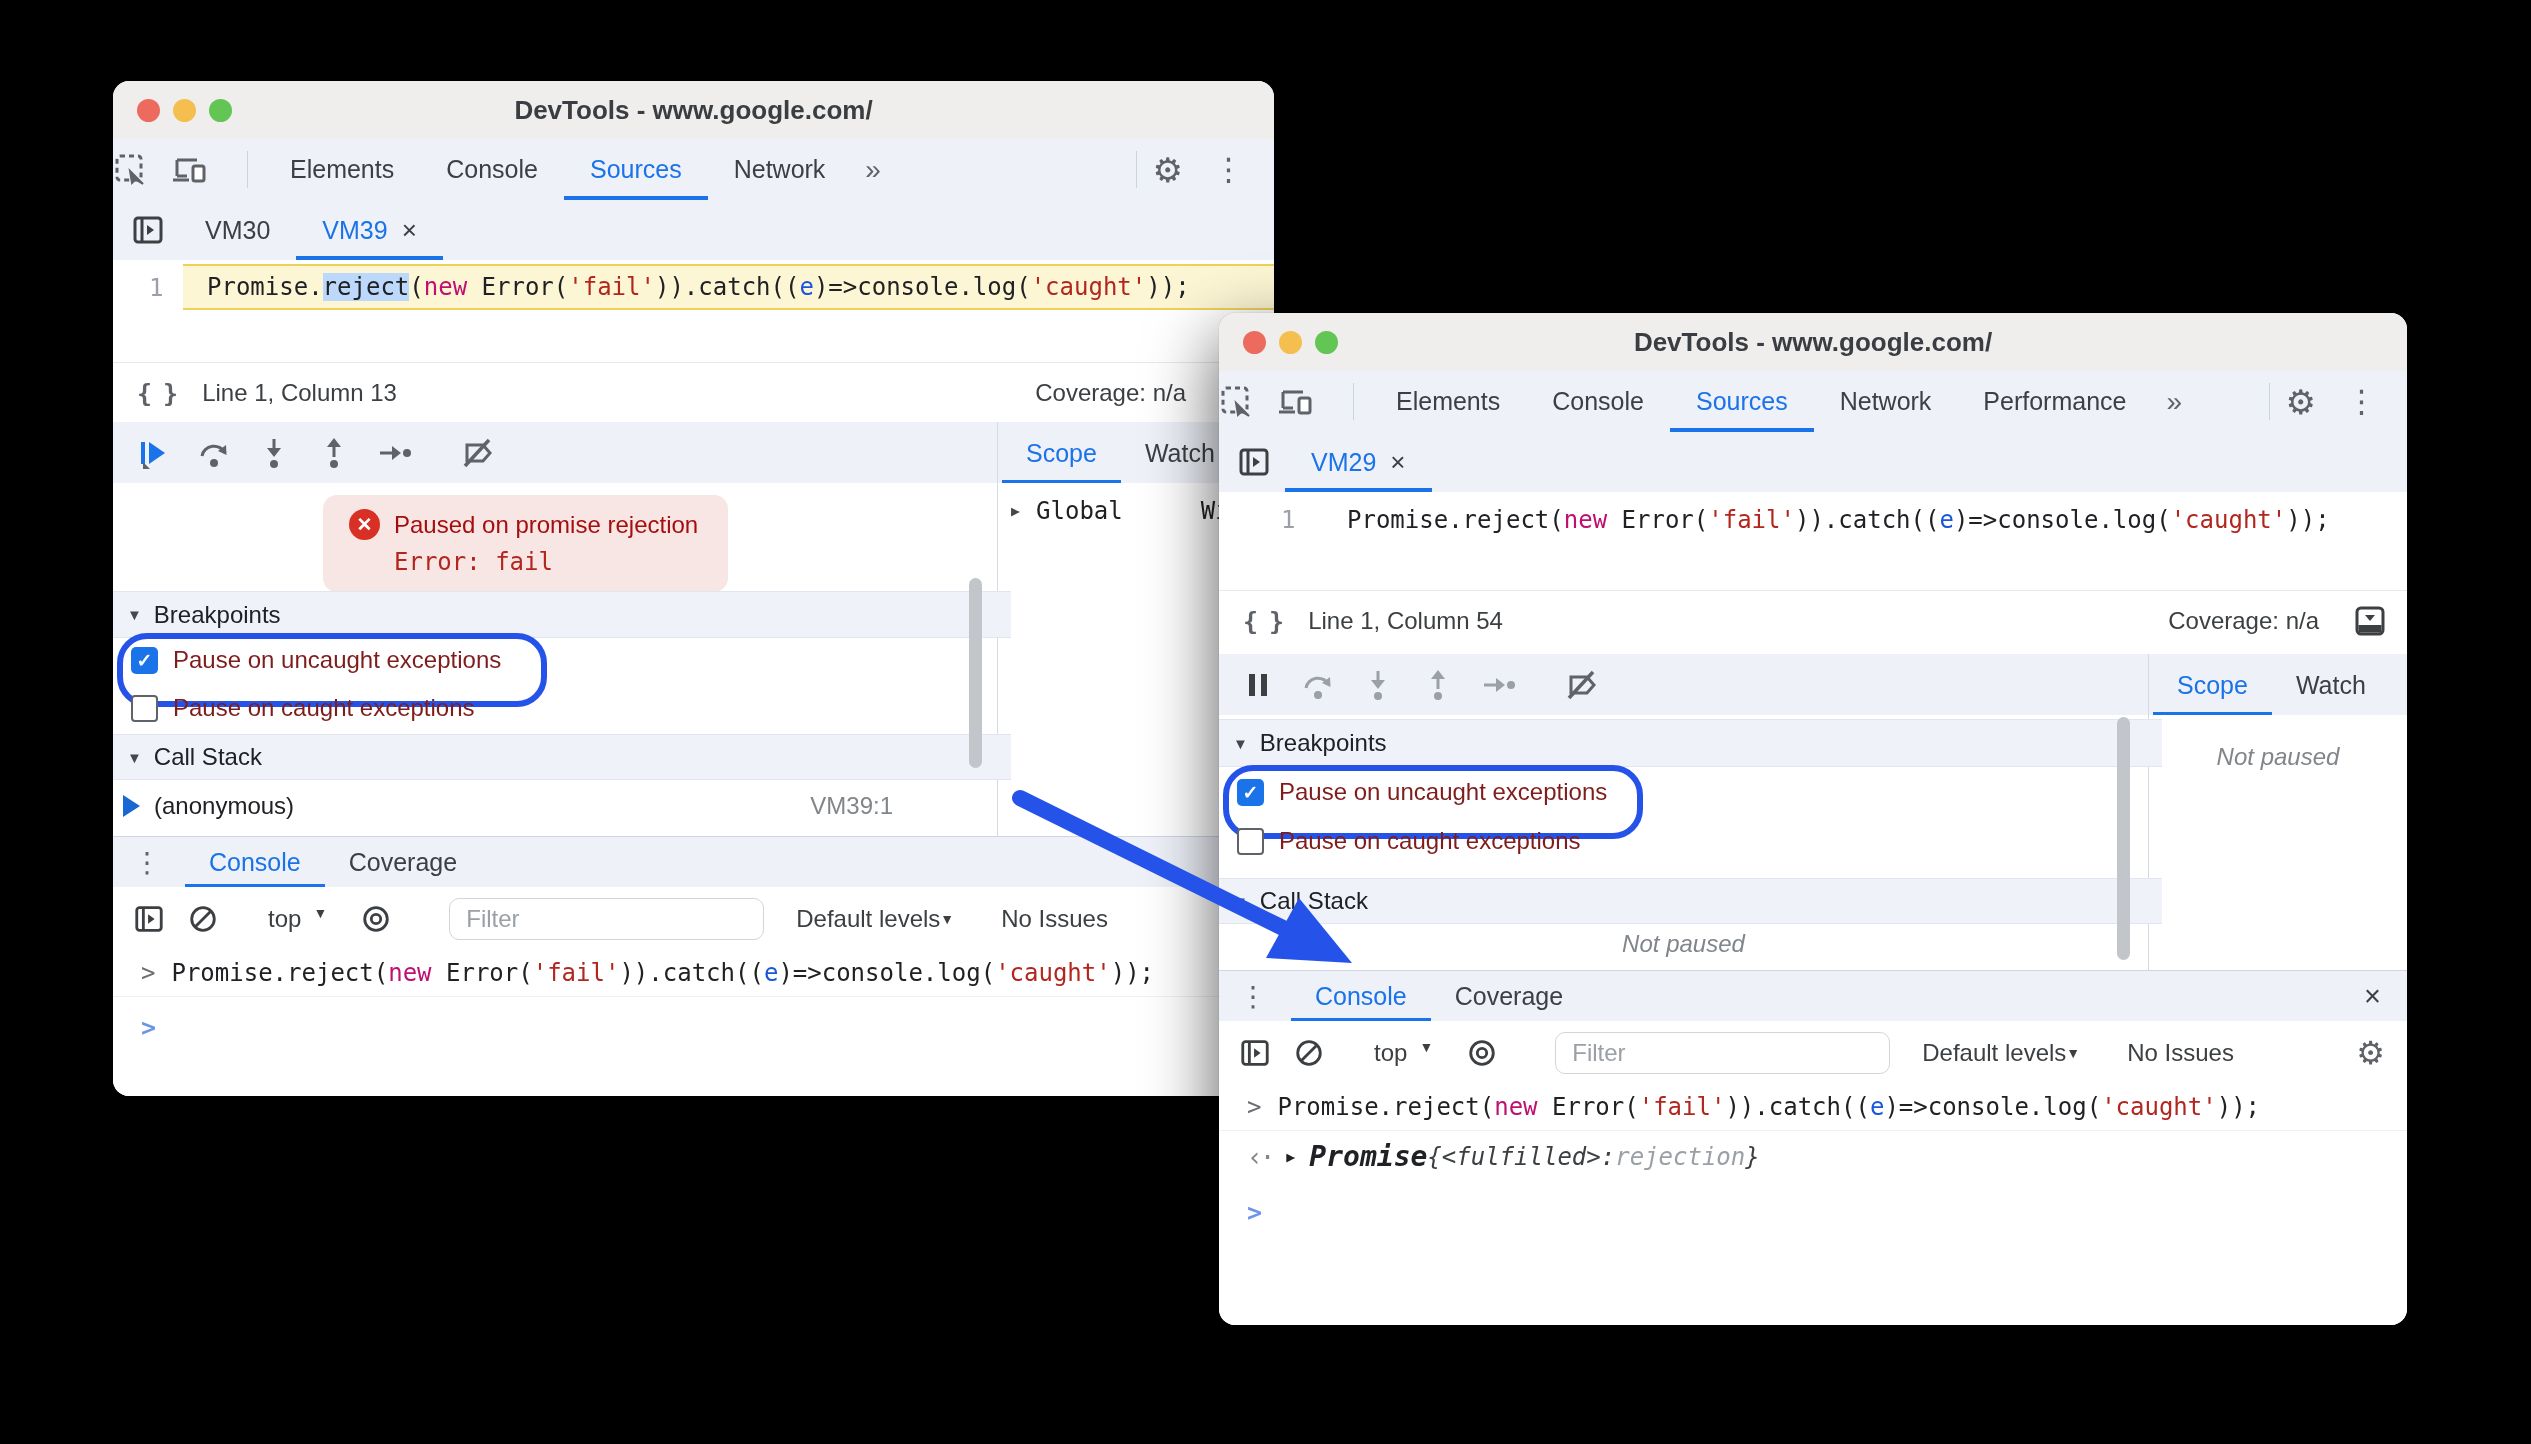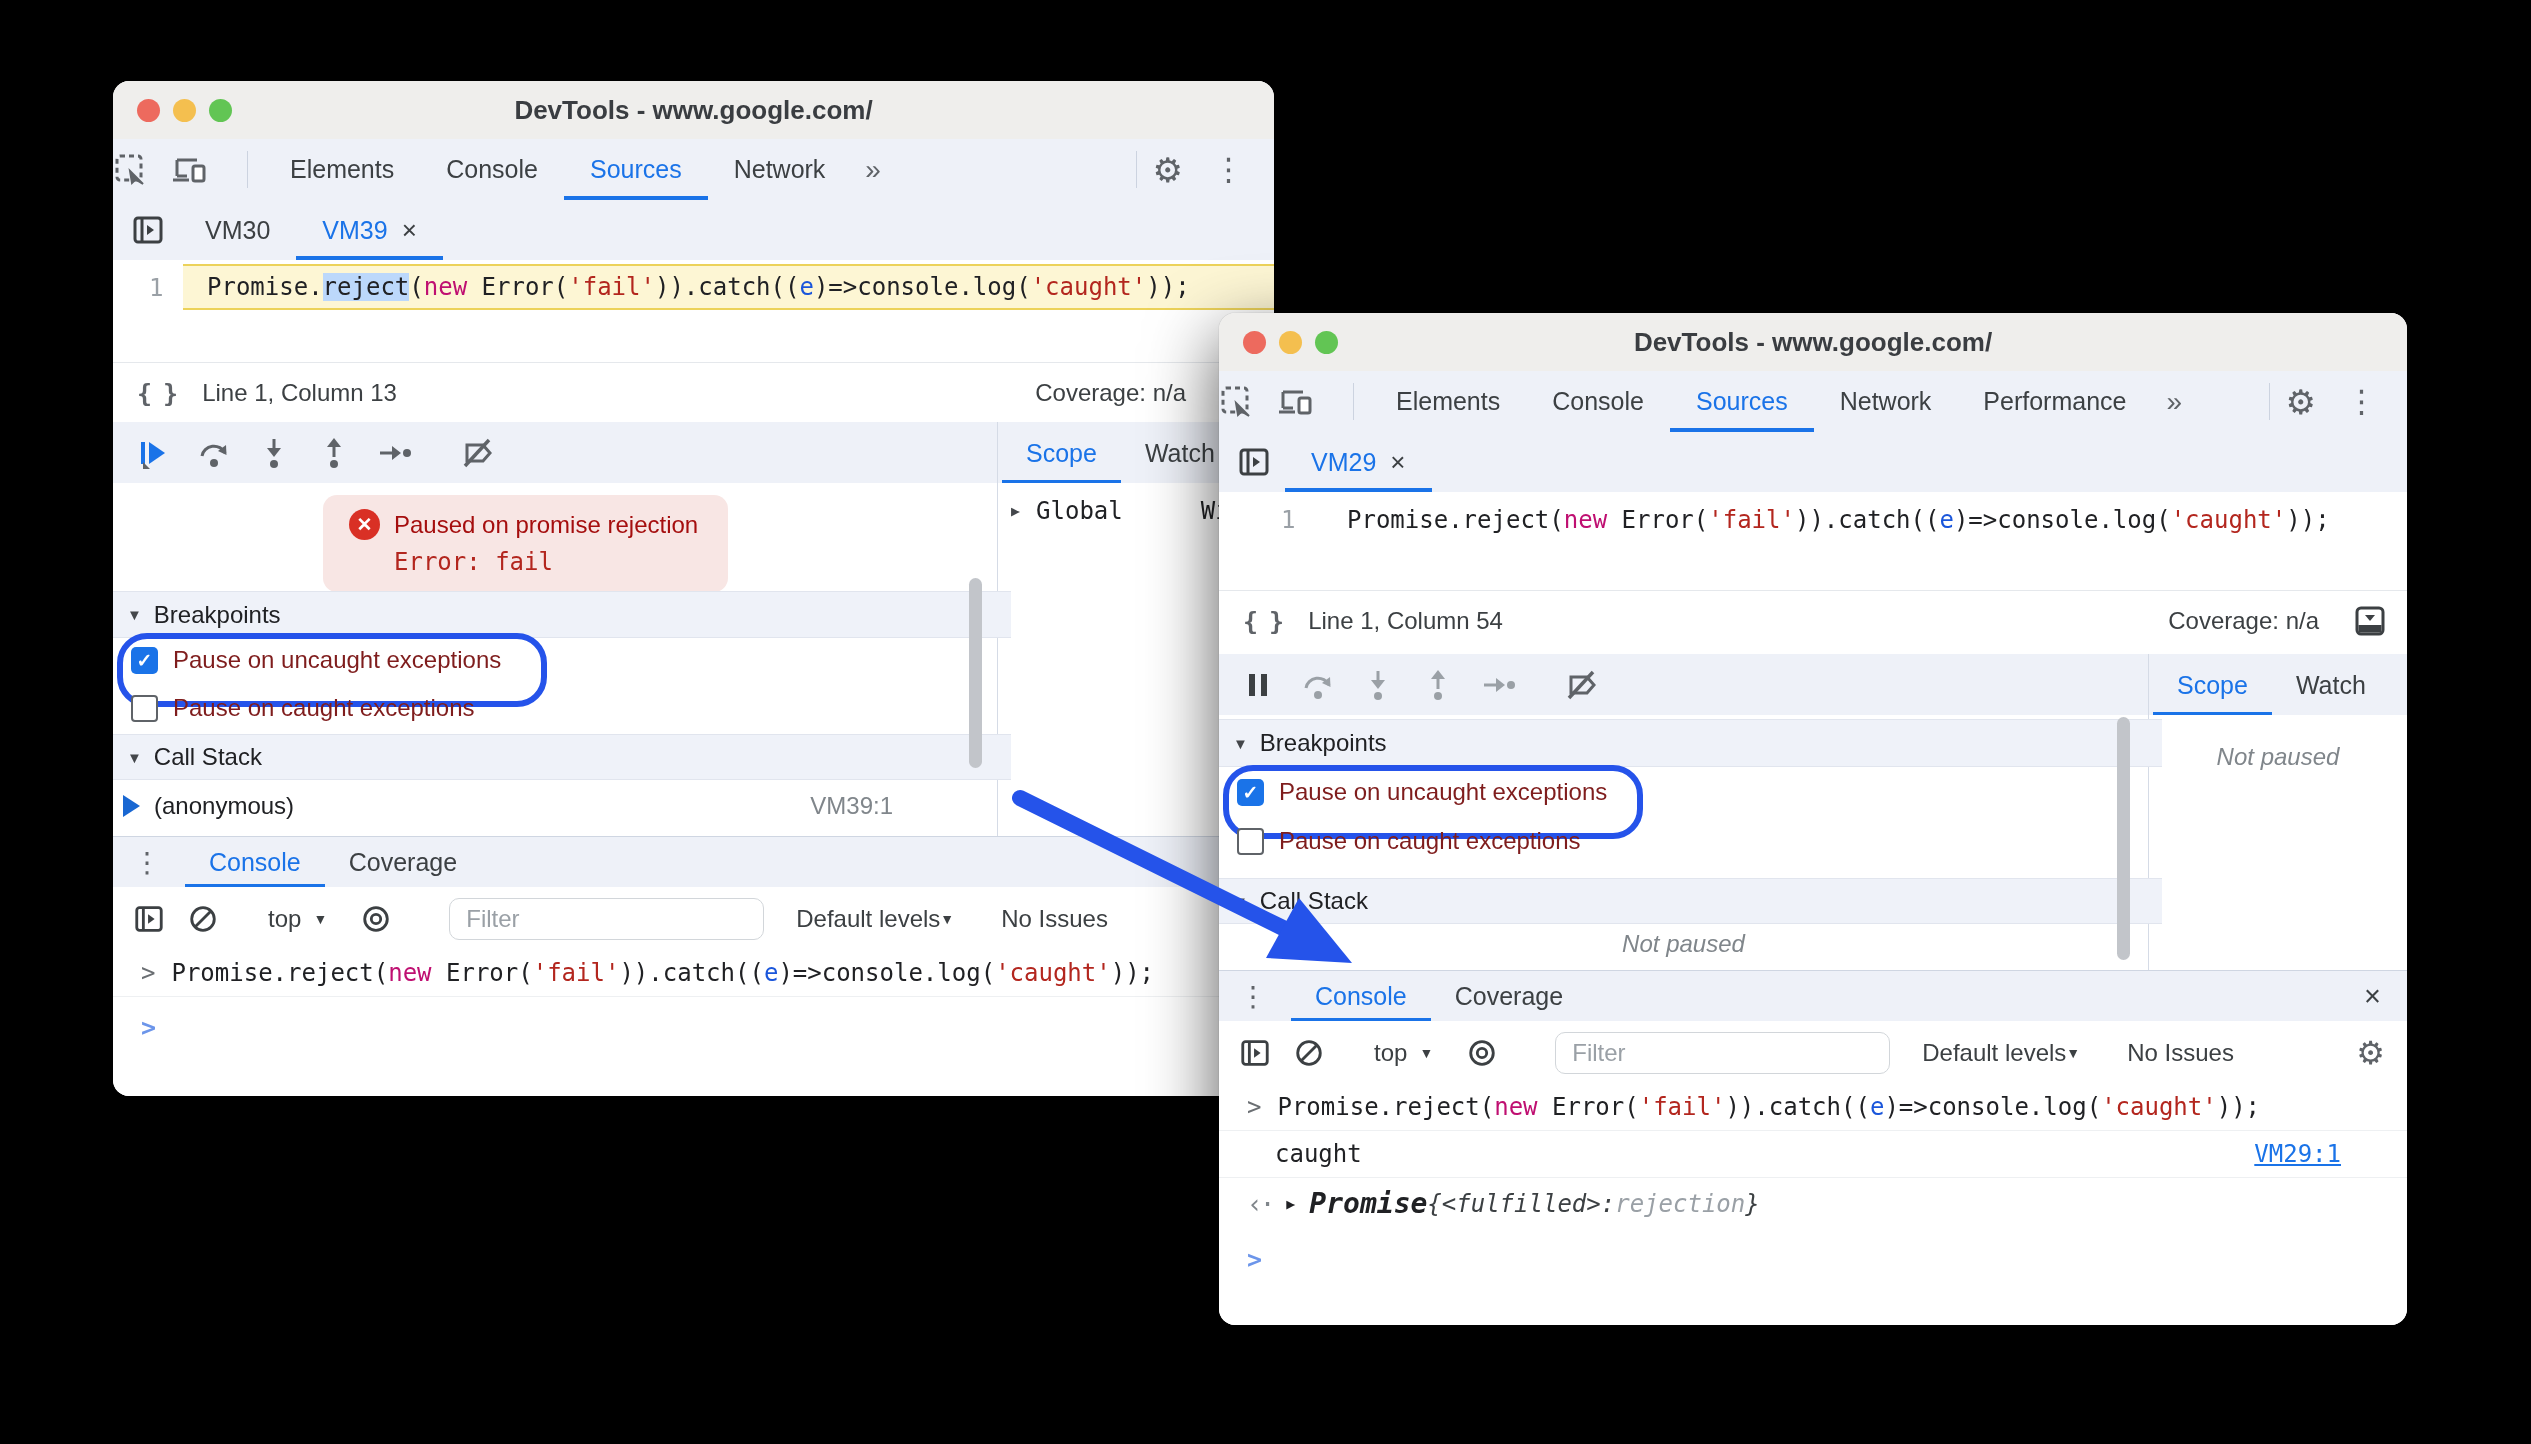--- a/index.html
+++ b/index.html
@@ -106,21 +106,21 @@
   .dkebab{align-self:center;font-size:28px;color:#5f6368;margin-right:24px;line-height:1;}
   .dtab{display:flex;align-items:center;padding:0 24px;font-size:25px;color:#3c4043;
         border-bottom:4px solid transparent;border-top:4px solid transparent;}
   .dtab.active{color:#1a73e8;border-bottom-color:#1a73e8;}
   .dclose{position:absolute;right:26px;top:0;height:100%;display:flex;align-items:center;font-size:29px;color:#3c4043;}
 
   .drawertools{position:absolute;left:0;right:0;top:806px;height:63px;background:#fff;
                border-bottom:1px solid #e5e8ec;display:flex;align-items:center;padding-left:20px;}
   #w2 .drawertools{top:708px;}
   .dticon{margin-right:22px;display:flex;}
-  .ctxsel{display:flex;align-items:center;gap:12px;font-size:24px;color:#3c4043;margin:16px 10px;}
+  .ctxsel{display:flex;align-items:flex-start;gap:12px;font-size:24px;color:#3c4043;margin:16px 10px;}
   .caret{font-size:14px;color:#3c4043;}
   .filter{height:42px;width:315px;box-sizing:border-box;border:1.5px solid #d2d6da;border-radius:10px;
           padding:0 16px;font-size:24px;color:#3c4043;outline:none;margin:0 18px;font-family:"Liberation Sans",sans-serif;}
   .filter::placeholder{color:#9aa0a6;}
   .levels{display:flex;align-items:center;gap:0;font-size:24px;color:#3c4043;margin:0 14px;}
   .noissues{font-size:24px;color:#3c4043;margin:0 16px;}
   .dgear{margin-left:auto;margin-right:22px;font-size:32px;color:#5f6368;line-height:1;}
 
   .consoleout{position:absolute;left:0;right:0;bottom:0;background:#fff;}
   #w1 .consoleout{top:869px;} #w2 .consoleout{top:771px;}
@@ -634,24 +634,20 @@
           <span class="t">(</span>
           <span class="t kw">new</span>
           <span class="t"> Error(</span>
           <span class="t str">'fail'</span>
           <span class="t">)).catch((</span>
           <span class="t vr">e</span>
           <span class="t">)=&gt;console.log(</span>
           <span class="t str">'caught'</span>
           <span class="t">));</span>
       </div>
-      <div class="crow mono" style="padding-left:56px;">
-        <span class="t">caught</span>
-        <span class="clink">VM29:1</span>
-      </div>
       <div class="crow mono noborder">
         <span class="reticon">‹·</span>
         <span class="retexp">▶</span>
         <span class="retobj it">Promise </span>
         <span class="retkey it">{&lt;fulfilled&gt;: </span>
         <span class="retval it">rejection</span>
         <span class="retkey it">}</span>
       </div>
       <div class="crow mono noborder" style="padding-top:16px;">
         <span class="cprompt">&gt;</span>

